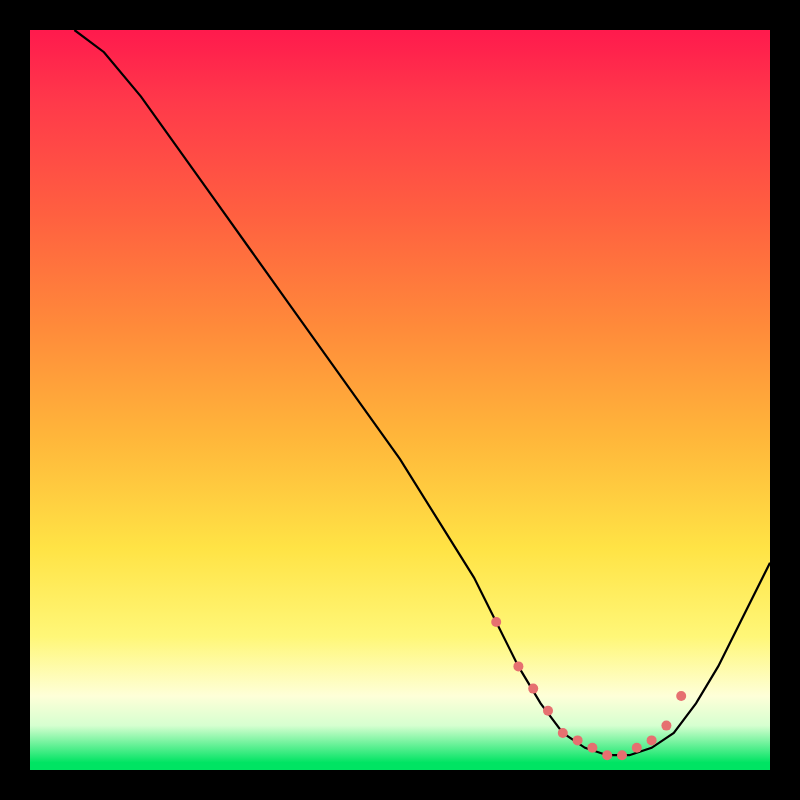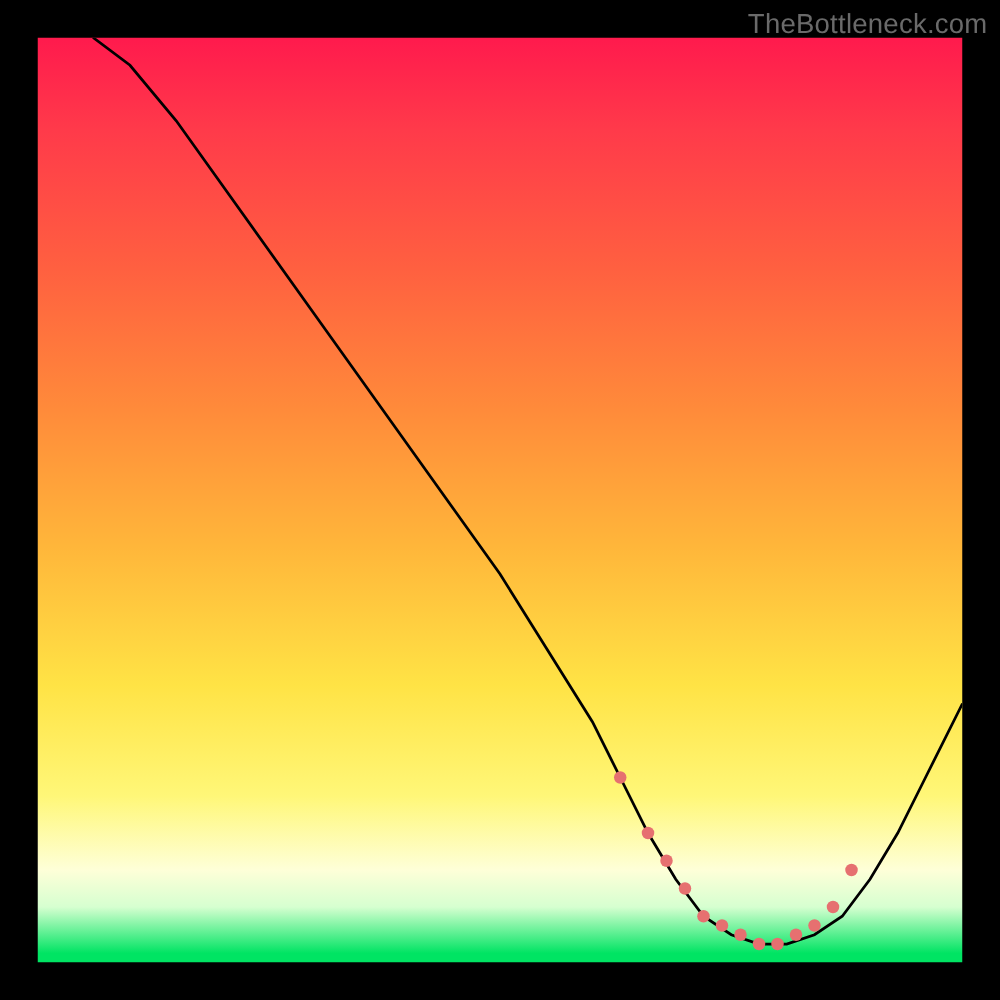--- a/index.html
+++ b/index.html
@@ -67,21 +67,20 @@
   }
   .dot {
     fill: #e67070;
     stroke: none;
   }
 </style>
 </head>
 <body>
 
 <div class="frame">
-  <div class="watermark">TheBottleneck.com</div>
 
   <div class="plot-area">
     <div class="gradient"></div>
     <svg class="curve" viewBox="0 0 740 740" preserveAspectRatio="none">
       <path id="curve-path" class="curve-path" d="M44.4 0.0 L74.0 22.2 L111.0 66.6 L148.0 118.4 L185.0 170.2 L222.0 222.0 L259.0 273.8 L296.0 325.6 L333.0 377.4 L370.0 429.2 L407.0 488.4 L444.0 547.6 L466.2 592.0 L488.4 636.4 L510.6 673.4 L532.8 703.0 L555.0 717.8 L577.2 725.2 L599.4 725.2 L621.6 717.8 L643.8 703.0 L666.0 673.4 L688.2 636.4 L710.4 592.0 L740.0 532.8"></path>
       <g id="marker-group">
           <circle cx="466.2" cy="592.0" r="5" class="dot"></circle>
           <circle cx="488.4" cy="636.4" r="5" class="dot"></circle>
           <circle cx="503.2" cy="658.6" r="5" class="dot"></circle>
           <circle cx="518.0" cy="680.8" r="5" class="dot"></circle>

